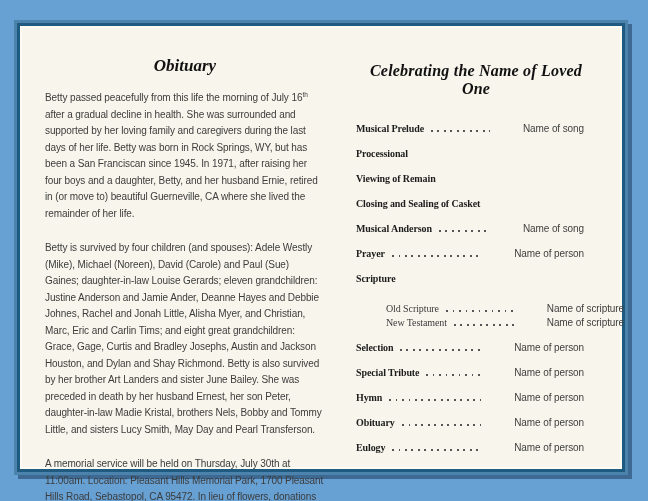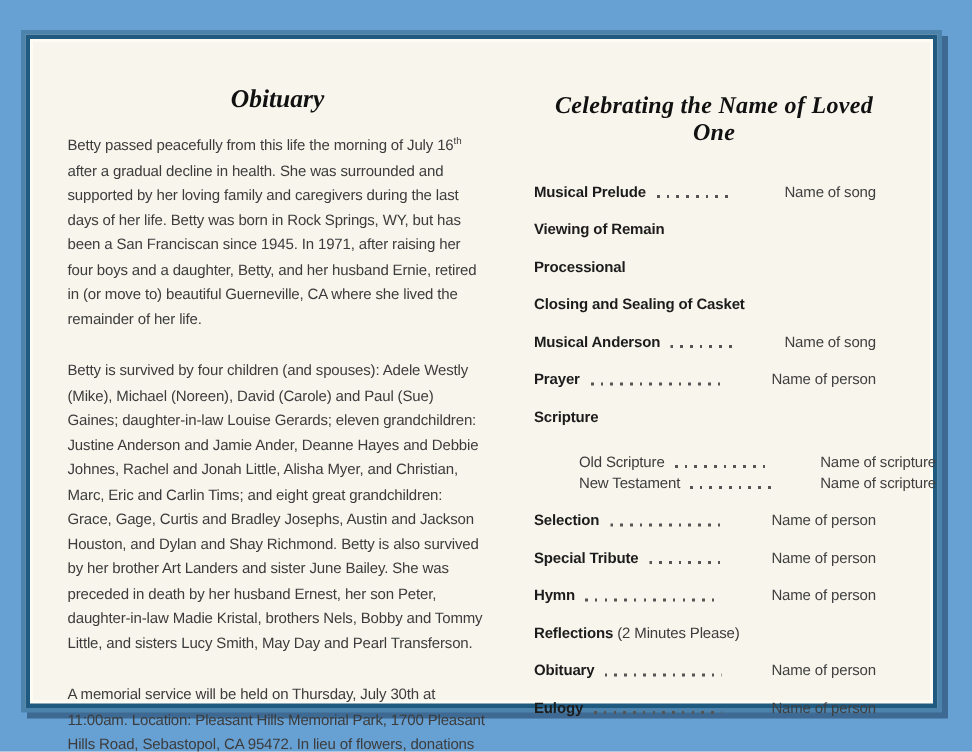--- a/index.html
+++ b/index.html
@@ -49,21 +49,21 @@
     text-align:left;
   }
   .obit-text sup{font-size:6.5px;letter-spacing:0;}
 
   .service-items{padding-right:6px;}
   .row{
     display:flex;align-items:baseline;
     font-size:10px;line-height:13px;letter-spacing:-.1px;
     margin-bottom:12px;width:228px;
   }
-  .row .lbl{font-weight:bold;color:var(--ink-label);white-space:nowrap;}
+  .row .lbl{font-weight:bold;color:var(--ink-label);white-space:nowrap;font-family:Liberation Serif, serif;}
   .row .note{color:var(--ink-body);white-space:pre;font-weight:normal;}
   .row .val{color:var(--ink-value);white-space:nowrap;padding-left:28px;}
   .row .dots{
     flex:1;height:2px;align-self:flex-end;
     margin:0 5px 3px 7px;
     background-image:repeating-linear-gradient(to right,var(--ink-dots) 0 1.8px,transparent 1.8px 6.5px);
   }
   .row.has-sub{margin-bottom:17px;}
   .row.sub{margin-bottom:1px;padding-left:30px;width:238px;box-sizing:content-box;}
   .row.sub .lbl{font-weight:normal;color:var(--ink-body);}
@@ -85,24 +85,24 @@
 
   <div class="page page-right">
     <h1 class="page-title">Celebrating the Name of Loved One</h1>
     <div class="service-items" id="service-items">
         <div class="row">
           <span class="lbl">Musical Prelude</span>
           <span class="dots"></span>
           <span class="val">Name of song</span>
         </div>
         <div class="row">
-          <span class="lbl">Viewing of Remain</span>
+          <span class="lbl">Processional</span>
         </div>
         <div class="row">
-          <span class="lbl">Processional</span>
+          <span class="lbl">Viewing of Remain</span>
         </div>
         <div class="row">
           <span class="lbl">Closing and Sealing of Casket</span>
         </div>
         <div class="row">
           <span class="lbl">Musical Anderson</span>
           <span class="dots"></span>
           <span class="val">Name of song</span>
         </div>
         <div class="row">
@@ -132,24 +132,20 @@
           <span class="lbl">Special Tribute</span>
           <span class="dots"></span>
           <span class="val">Name of person</span>
         </div>
         <div class="row">
           <span class="lbl">Hymn</span>
           <span class="dots"></span>
           <span class="val">Name of person</span>
         </div>
         <div class="row">
-          <span class="lbl">Reflections</span>
-          <span class="note"> (2 Minutes Please)</span>
-        </div>
-        <div class="row">
           <span class="lbl">Obituary</span>
           <span class="dots"></span>
           <span class="val">Name of person</span>
         </div>
         <div class="row">
           <span class="lbl">Eulogy</span>
           <span class="dots"></span>
           <span class="val">Name of person</span>
         </div>
       </div>

